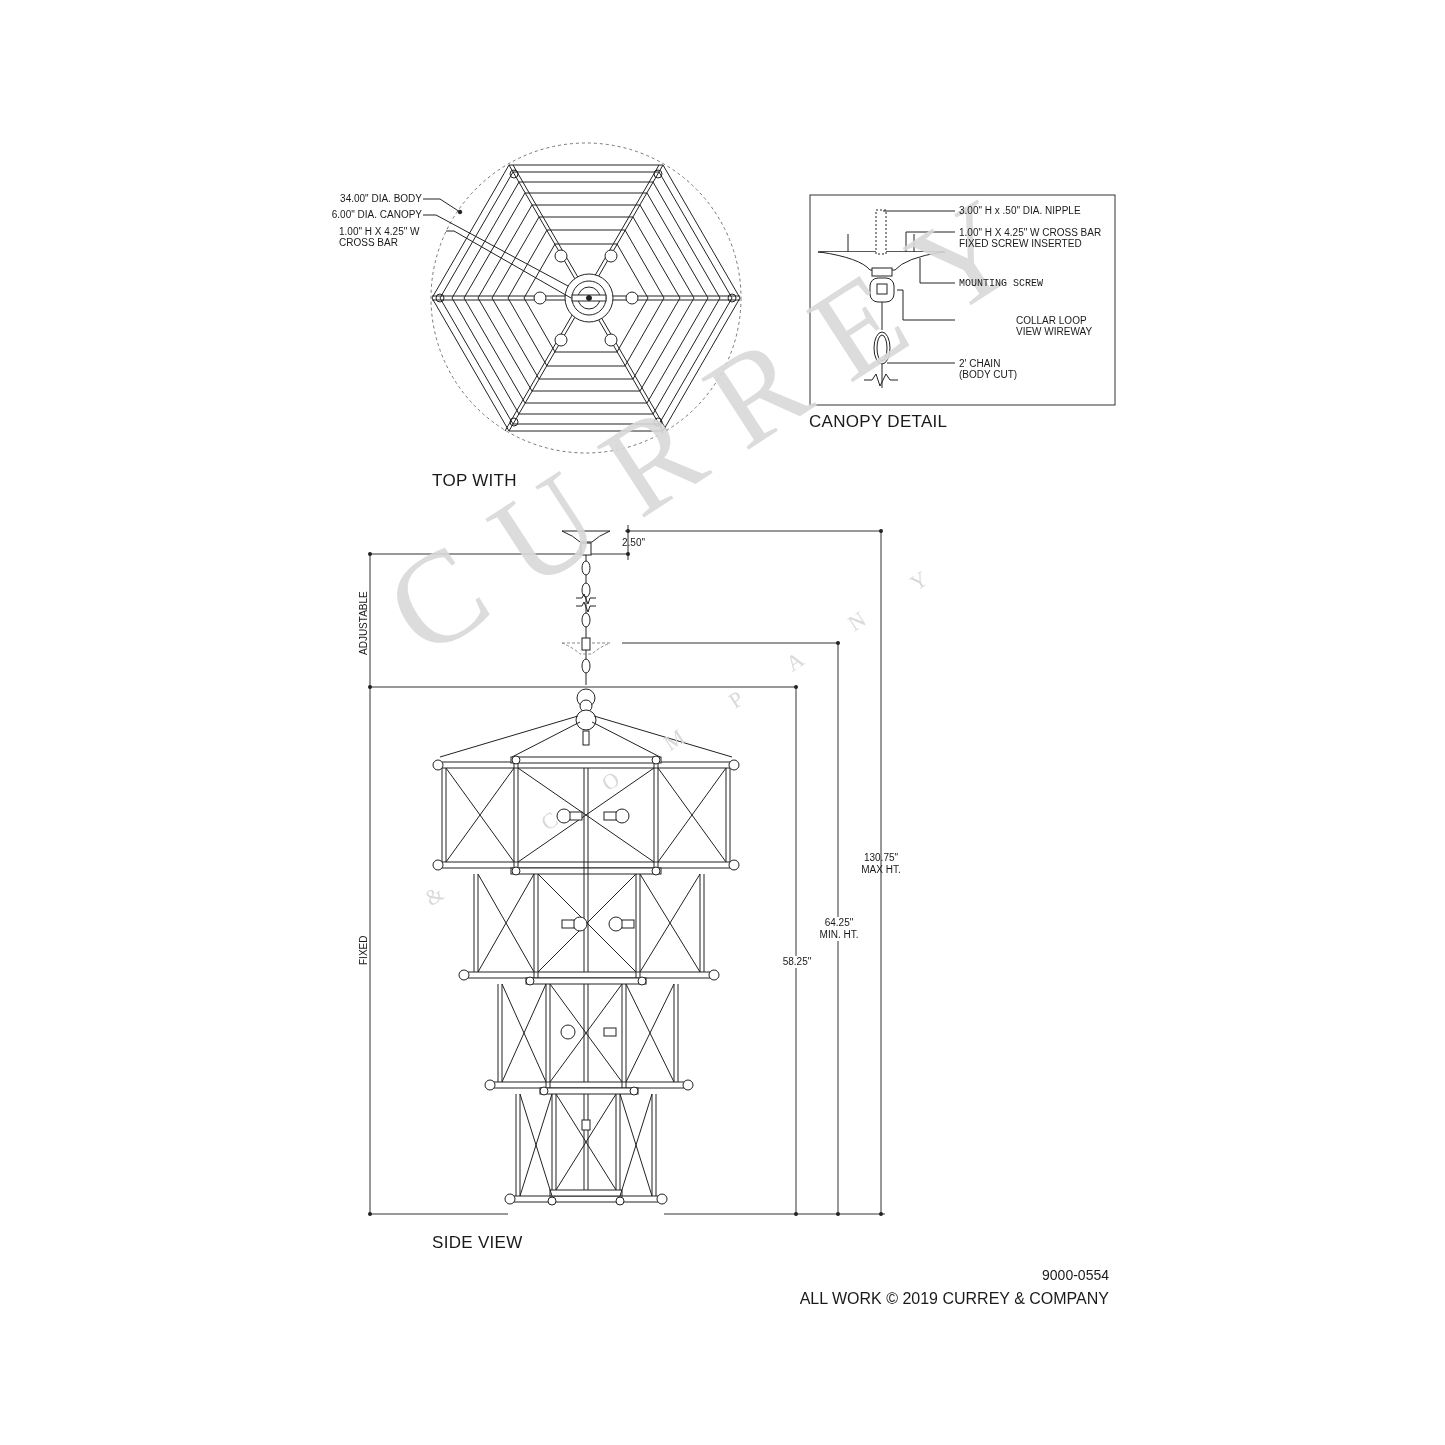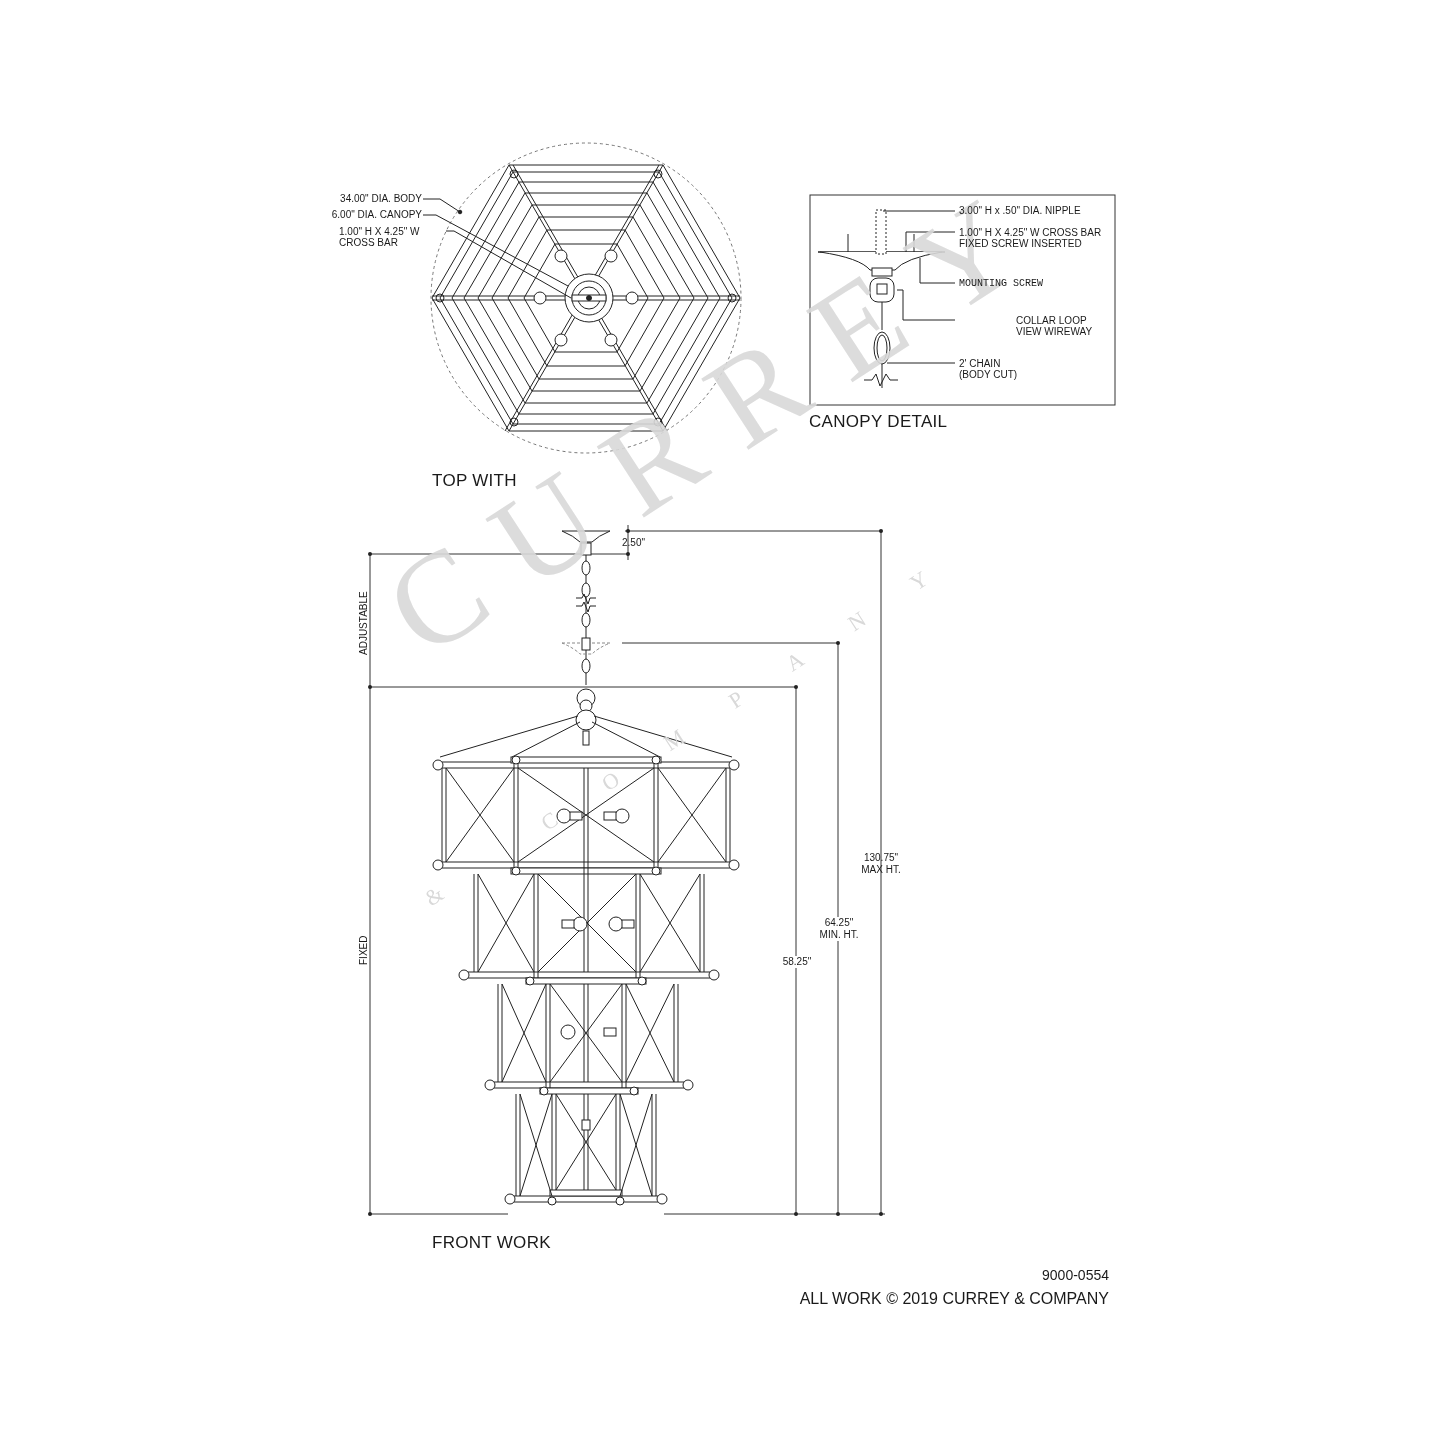--- a/index.html
+++ b/index.html
@@ -313,16 +313,16 @@
 <div class="lbl dim" style="left:855px; top:852px; width:52px;">
   <div>130.75"</div>
   <div>MAX HT.</div>
 </div>
 <div class="lbl dim" style="left:814px; top:917px; width:50px; background:#fff;">
   <div>64.25"</div>
   <div>MIN. HT.</div>
 </div>
 <div class="lbl dim" style="left:780px; top:956px; width:34px; background:#fff;">58.25"</div>
 
-<div class="lbl title" style="left:432px; top:1233px;">FRONT WORK</div>
+<div class="lbl title" style="left:432px; top:1233px;">SIDE VIEW</div>
 
 <div class="lbl partno" style="right:336px; top:1267px;">9000-0554</div>
 <div class="lbl copy" style="right:336px; top:1290px;">ALL WORK © 2019 CURREY &amp; COMPANY</div>
 
 </body></html>

